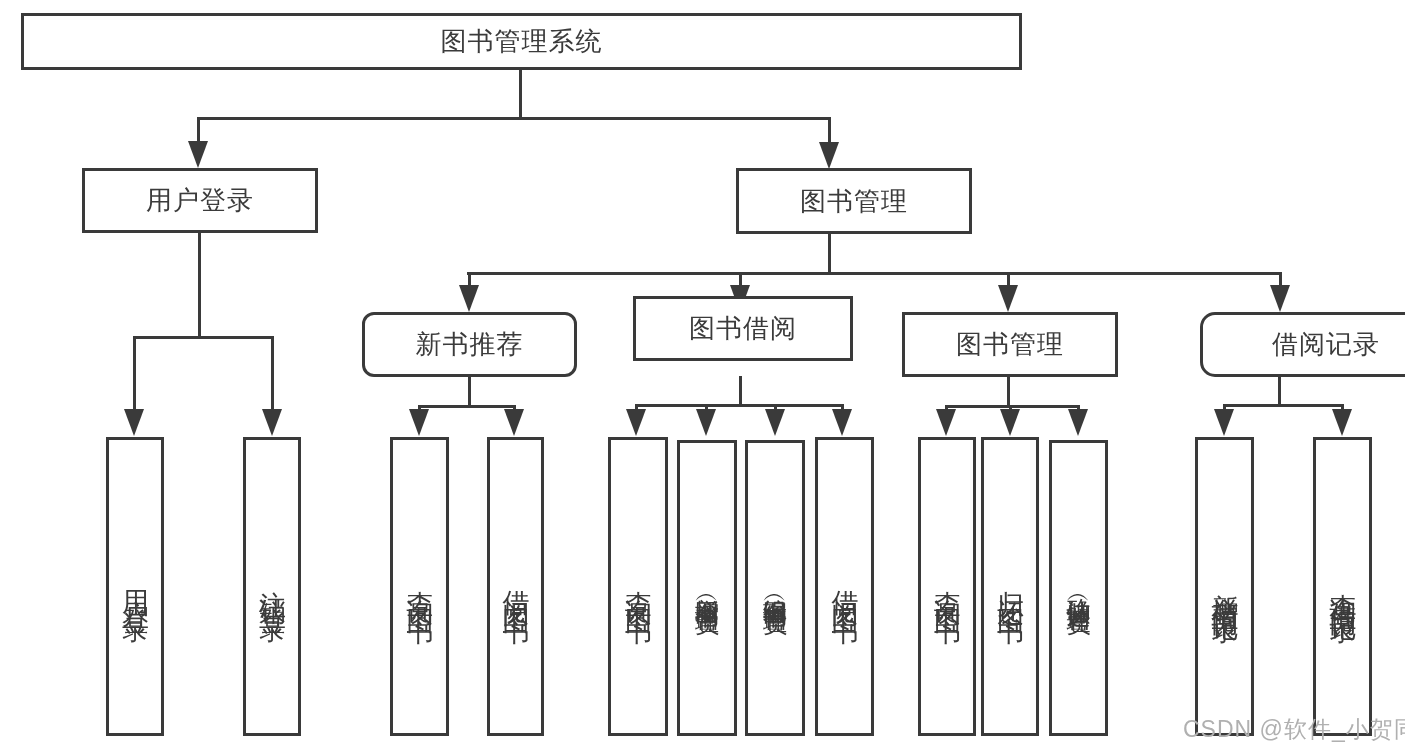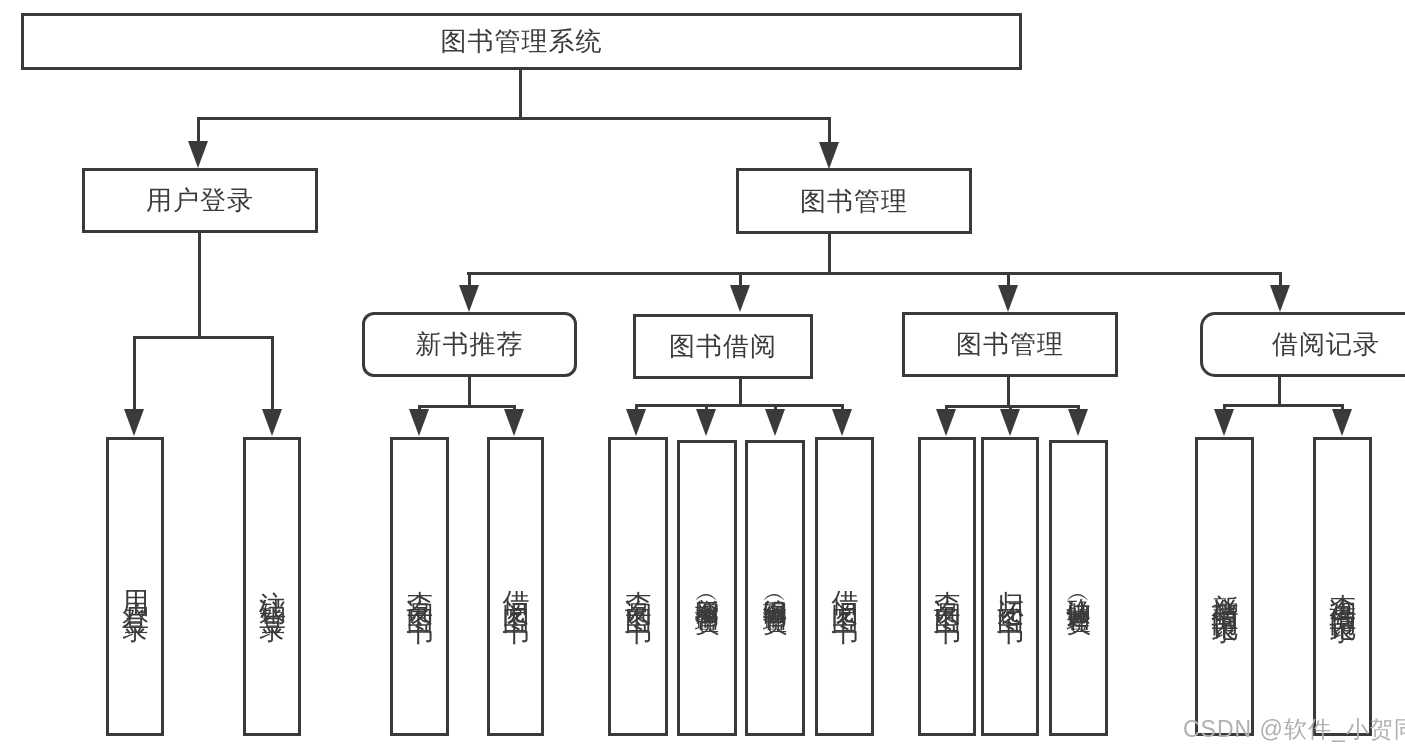--- a/index.html
+++ b/index.html
@@ -89,21 +89,21 @@
   <div class="vl" style="left:468px;top:272px;height:18px;"></div>
   <div class="ar" style="left:459px;top:285px;"></div>
   <div class="vl" style="left:739px;top:272px;height:18px;"></div>
   <div class="ar" style="left:730px;top:285px;"></div>
   <div class="vl" style="left:1007px;top:272px;height:18px;"></div>
   <div class="ar" style="left:998px;top:285px;"></div>
   <div class="vl" style="left:1279px;top:272px;height:18px;"></div>
   <div class="ar" style="left:1270px;top:285px;"></div>
 
   <div class="node" style="left:362px;top:312px;width:215px;height:65px;border-radius:12px;">新书推荐</div>
-  <div class="node" style="left:633px;top:314px;width:180px;height:65px;">图书借阅</div>
+  <div class="node" style="left:633px;top:296px;width:220px;height:65px;">图书借阅</div>
   <div class="node" style="left:902px;top:312px;width:216px;height:65px;">图书管理</div>
   <div class="node" style="left:1200px;top:312px;width:252px;height:65px;border-radius:15px;">借阅记录</div>
 
   <div class="vl" style="left:468px;top:376px;height:32px;"></div>
   <div class="hl" style="left:418px;top:405px;width:98px;"></div>
   <div class="vl" style="left:418px;top:405px;height:10px;"></div>
   <div class="ar" style="left:409px;top:409px;"></div>
   <div class="vl" style="left:513px;top:405px;height:10px;"></div>
   <div class="ar" style="left:504px;top:409px;"></div>
 

